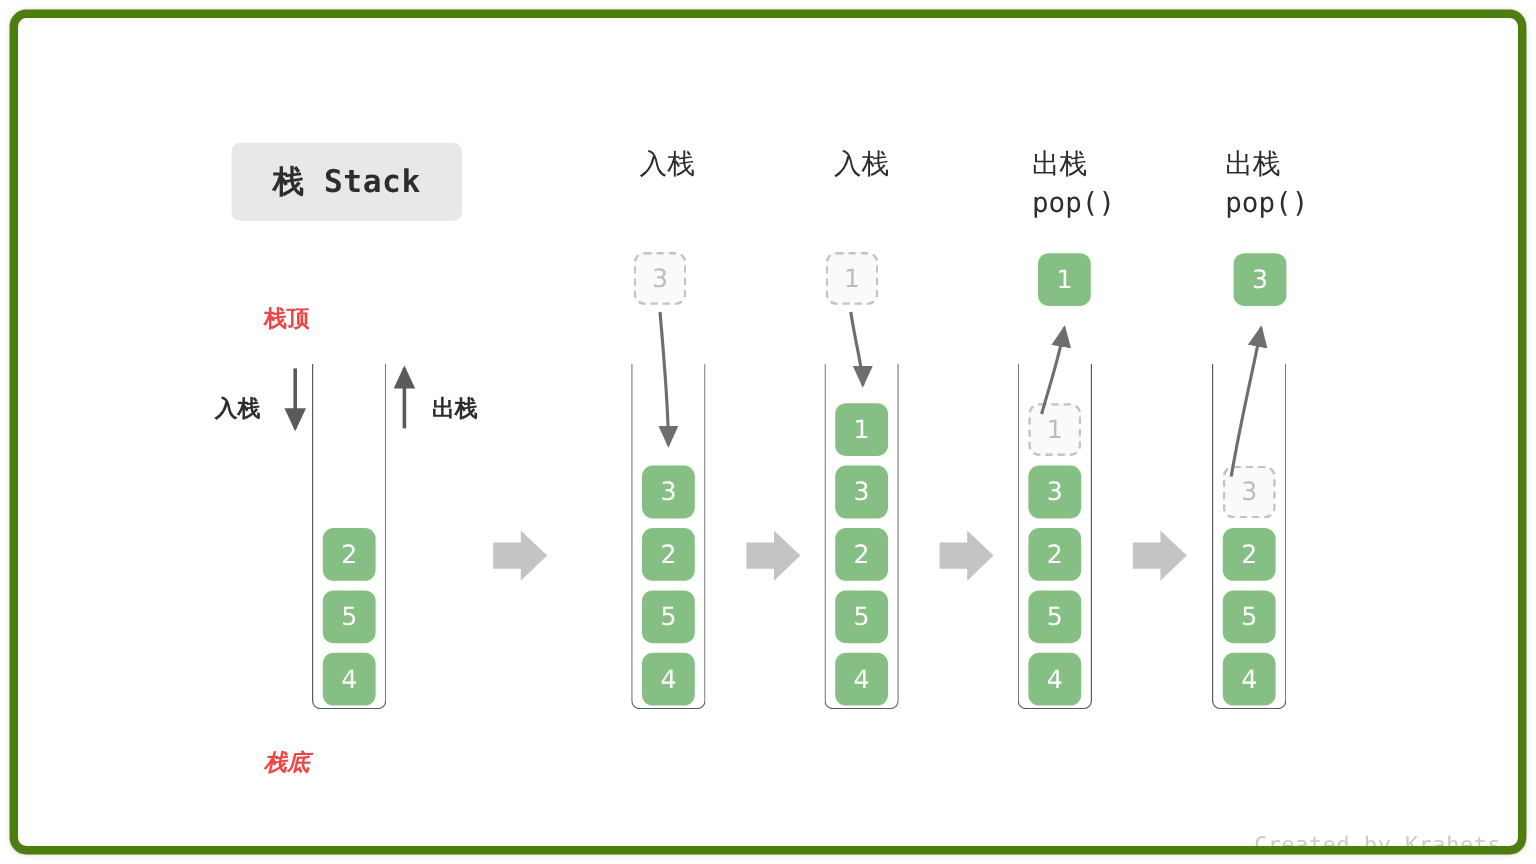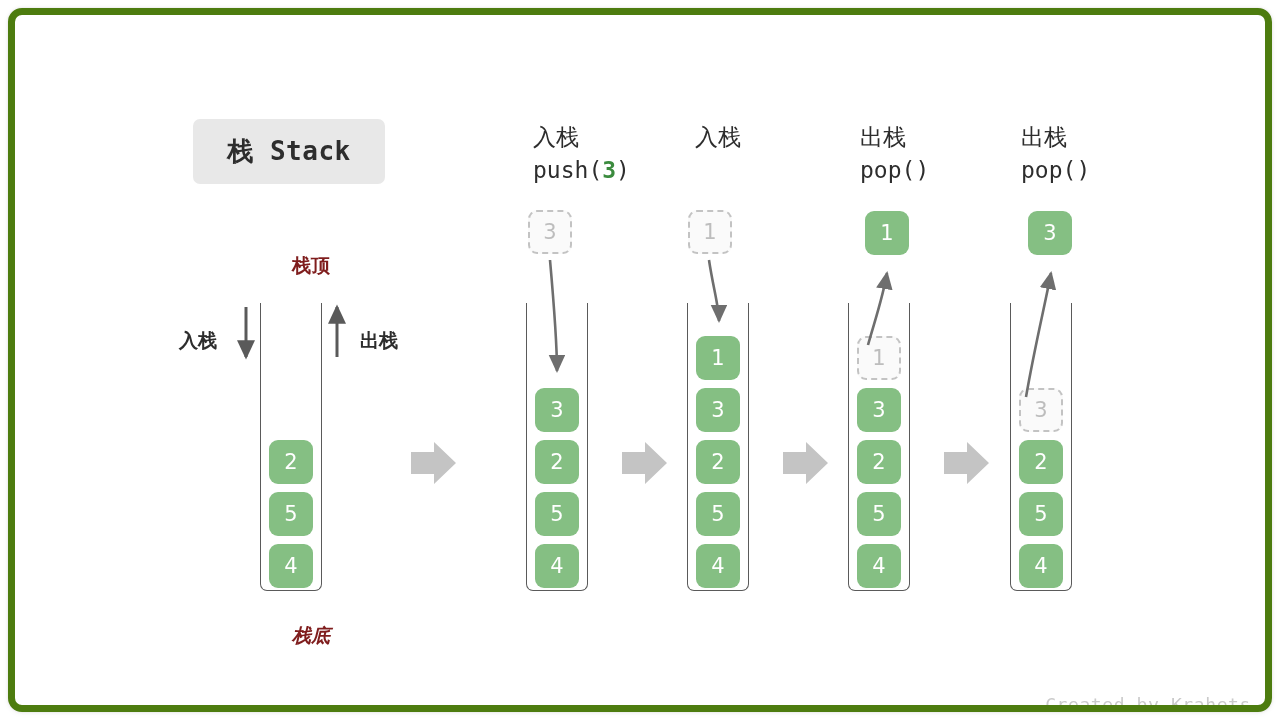--- a/index.html
+++ b/index.html
@@ -122,23 +122,23 @@
     font-size: 19px;
     font-weight: 700;
     color: #2d2d2d;
     white-space: nowrap;
   }
   .cap-label {
     position: absolute;
     font-family: "DejaVu Sans", "Liberation Sans", sans-serif;
     font-size: 19px;
     font-weight: 700;
-    color: #7f1d1d;
+    color: #ef4444;
     white-space: nowrap;
-    text-align: right;
+    text-align: left;
   }
   
   #overlay {
     position: absolute;
     left: 0; top: 0;
     width: 1264px;
     height: 704px;
     pointer-events: none;
   }
   
@@ -156,21 +156,20 @@
 </head>
 <body>
 
 <div id="card">
   <div class="stage">
 
     <div id="title-chip">栈 Stack</div>
 
     <div class="col-head" style="left:518px; top:106px;">
       <span class="cn">入栈</span>
-      <span class="code"><span>push(</span><span class="arg">3</span><span>)</span></span>
     </div>
 
     <div class="col-head" style="left:680px; top:106px;">
       <span class="cn">入栈</span>
     </div>
 
     <div class="col-head" style="left:845px; top:106px;">
       <span class="cn">出栈</span>
       <span class="code"><span>pop(</span><span class="arg"></span><span>)</span></span>
     </div>

